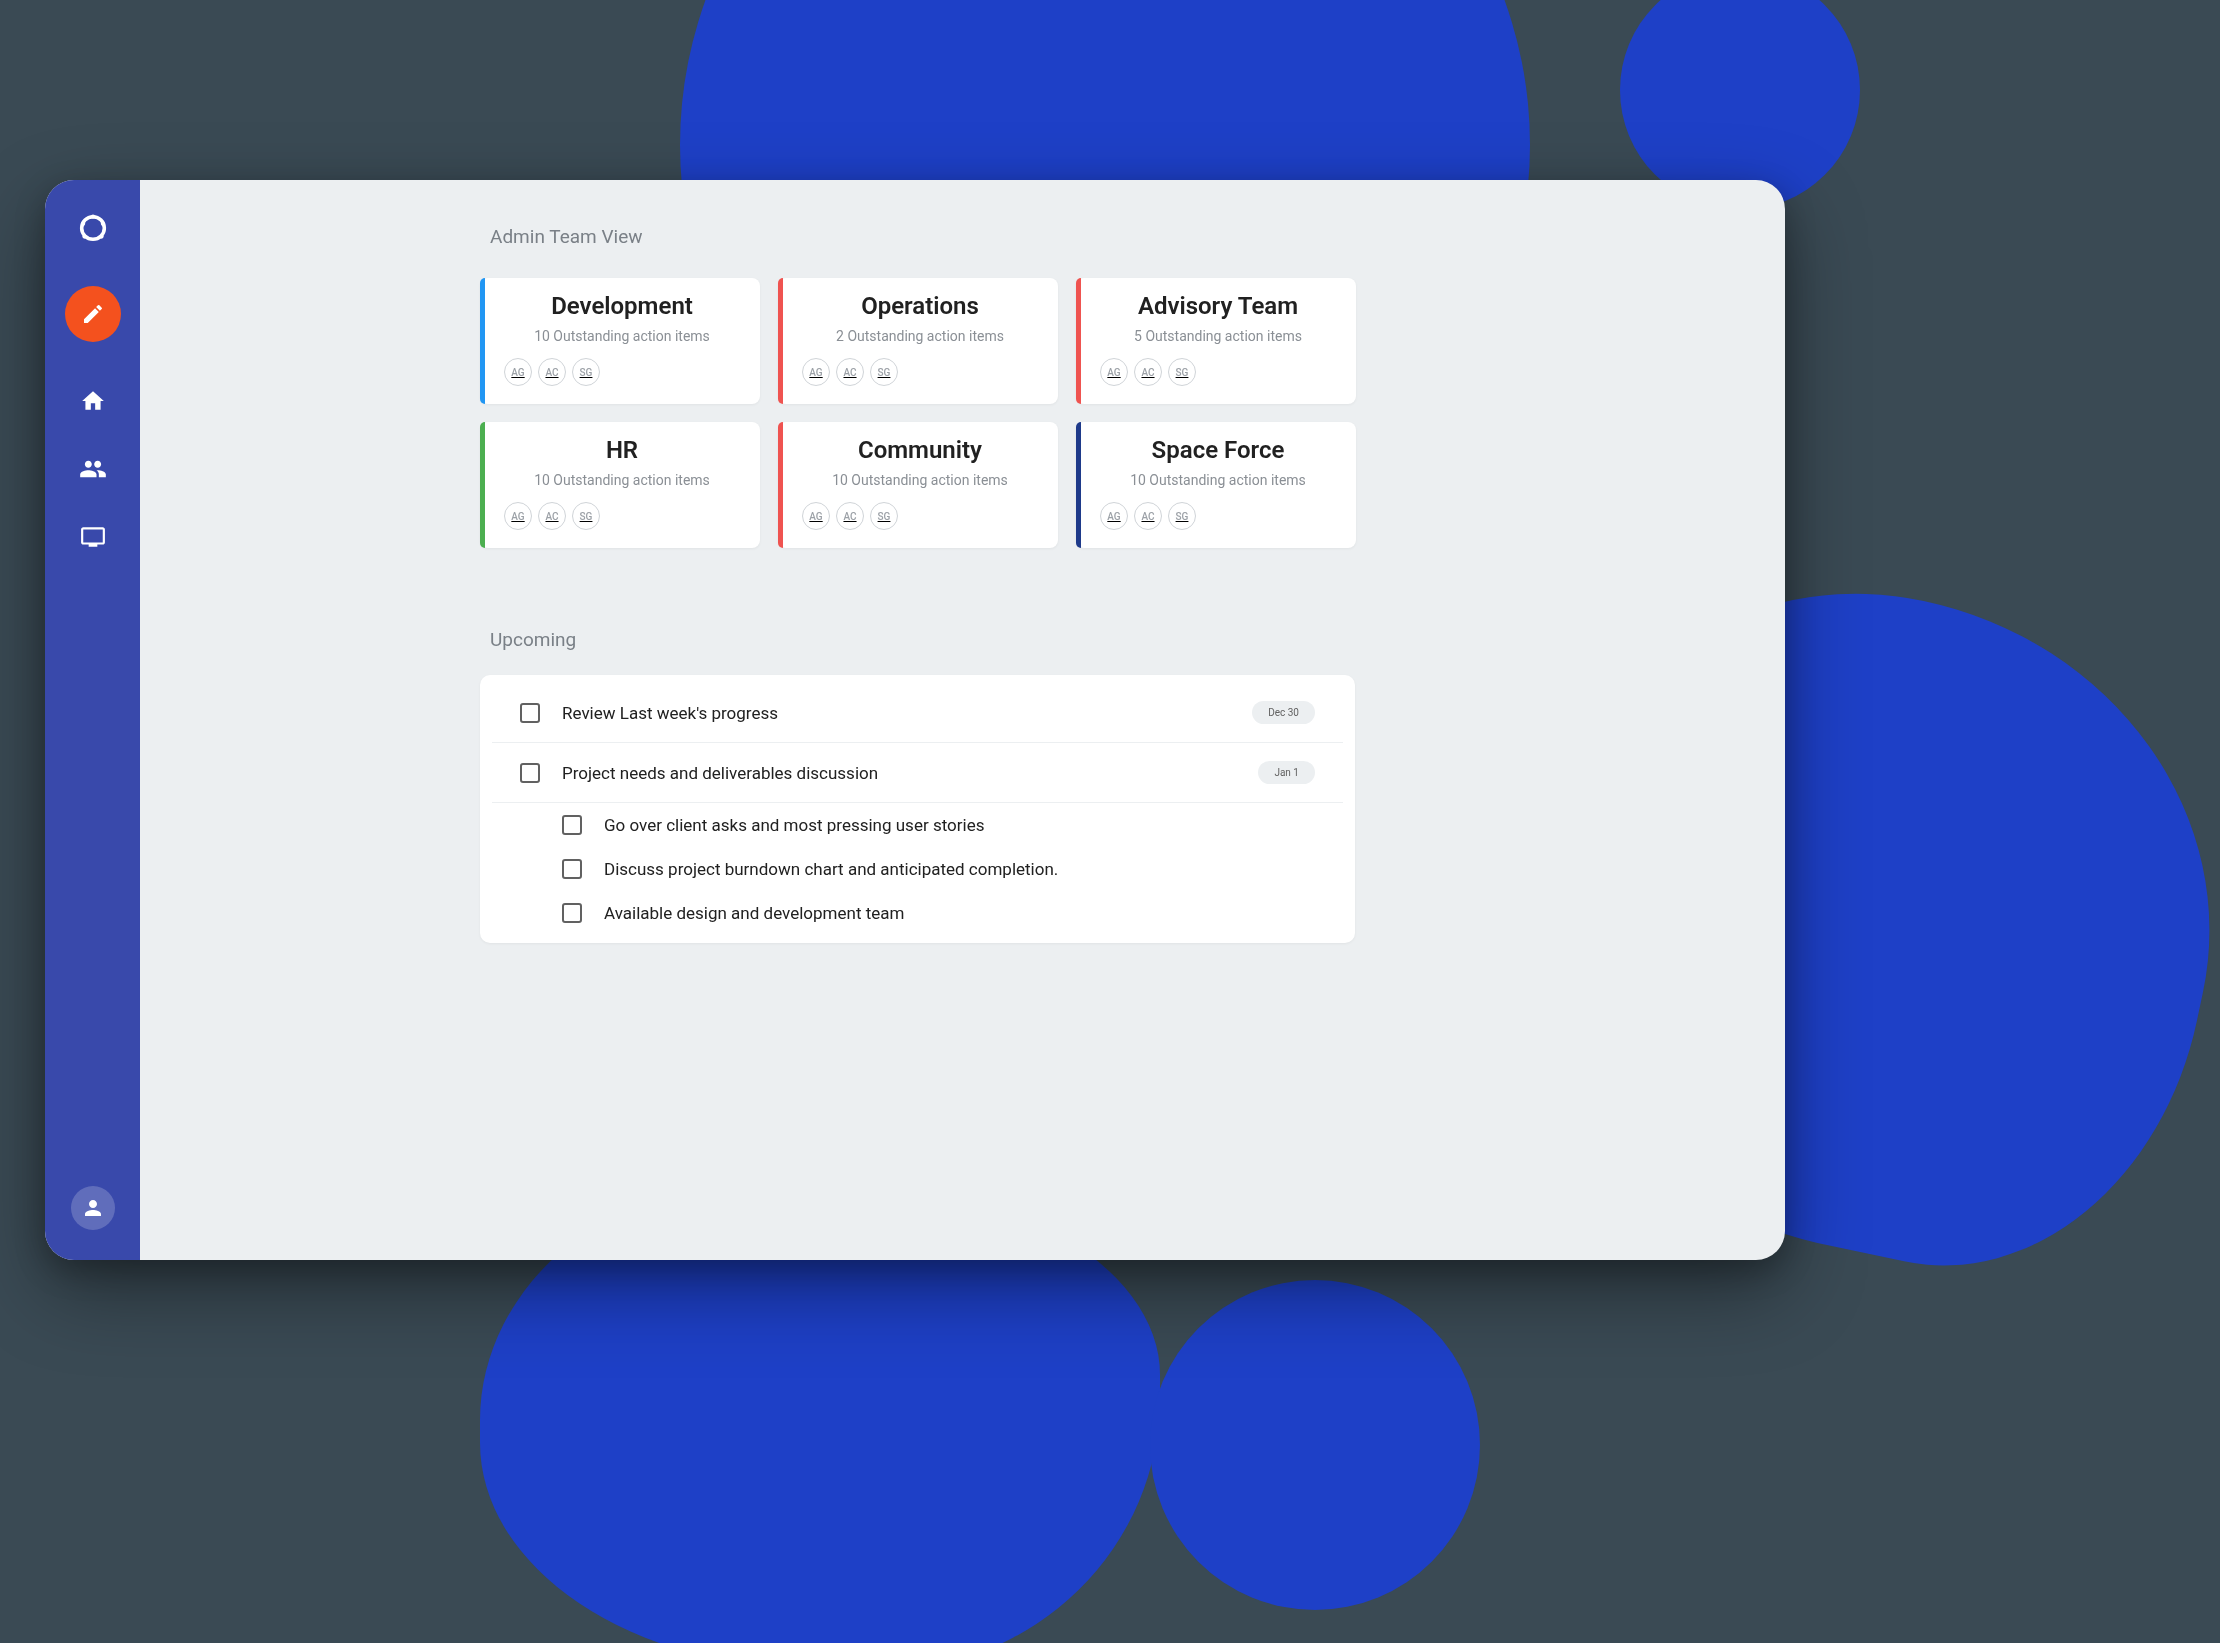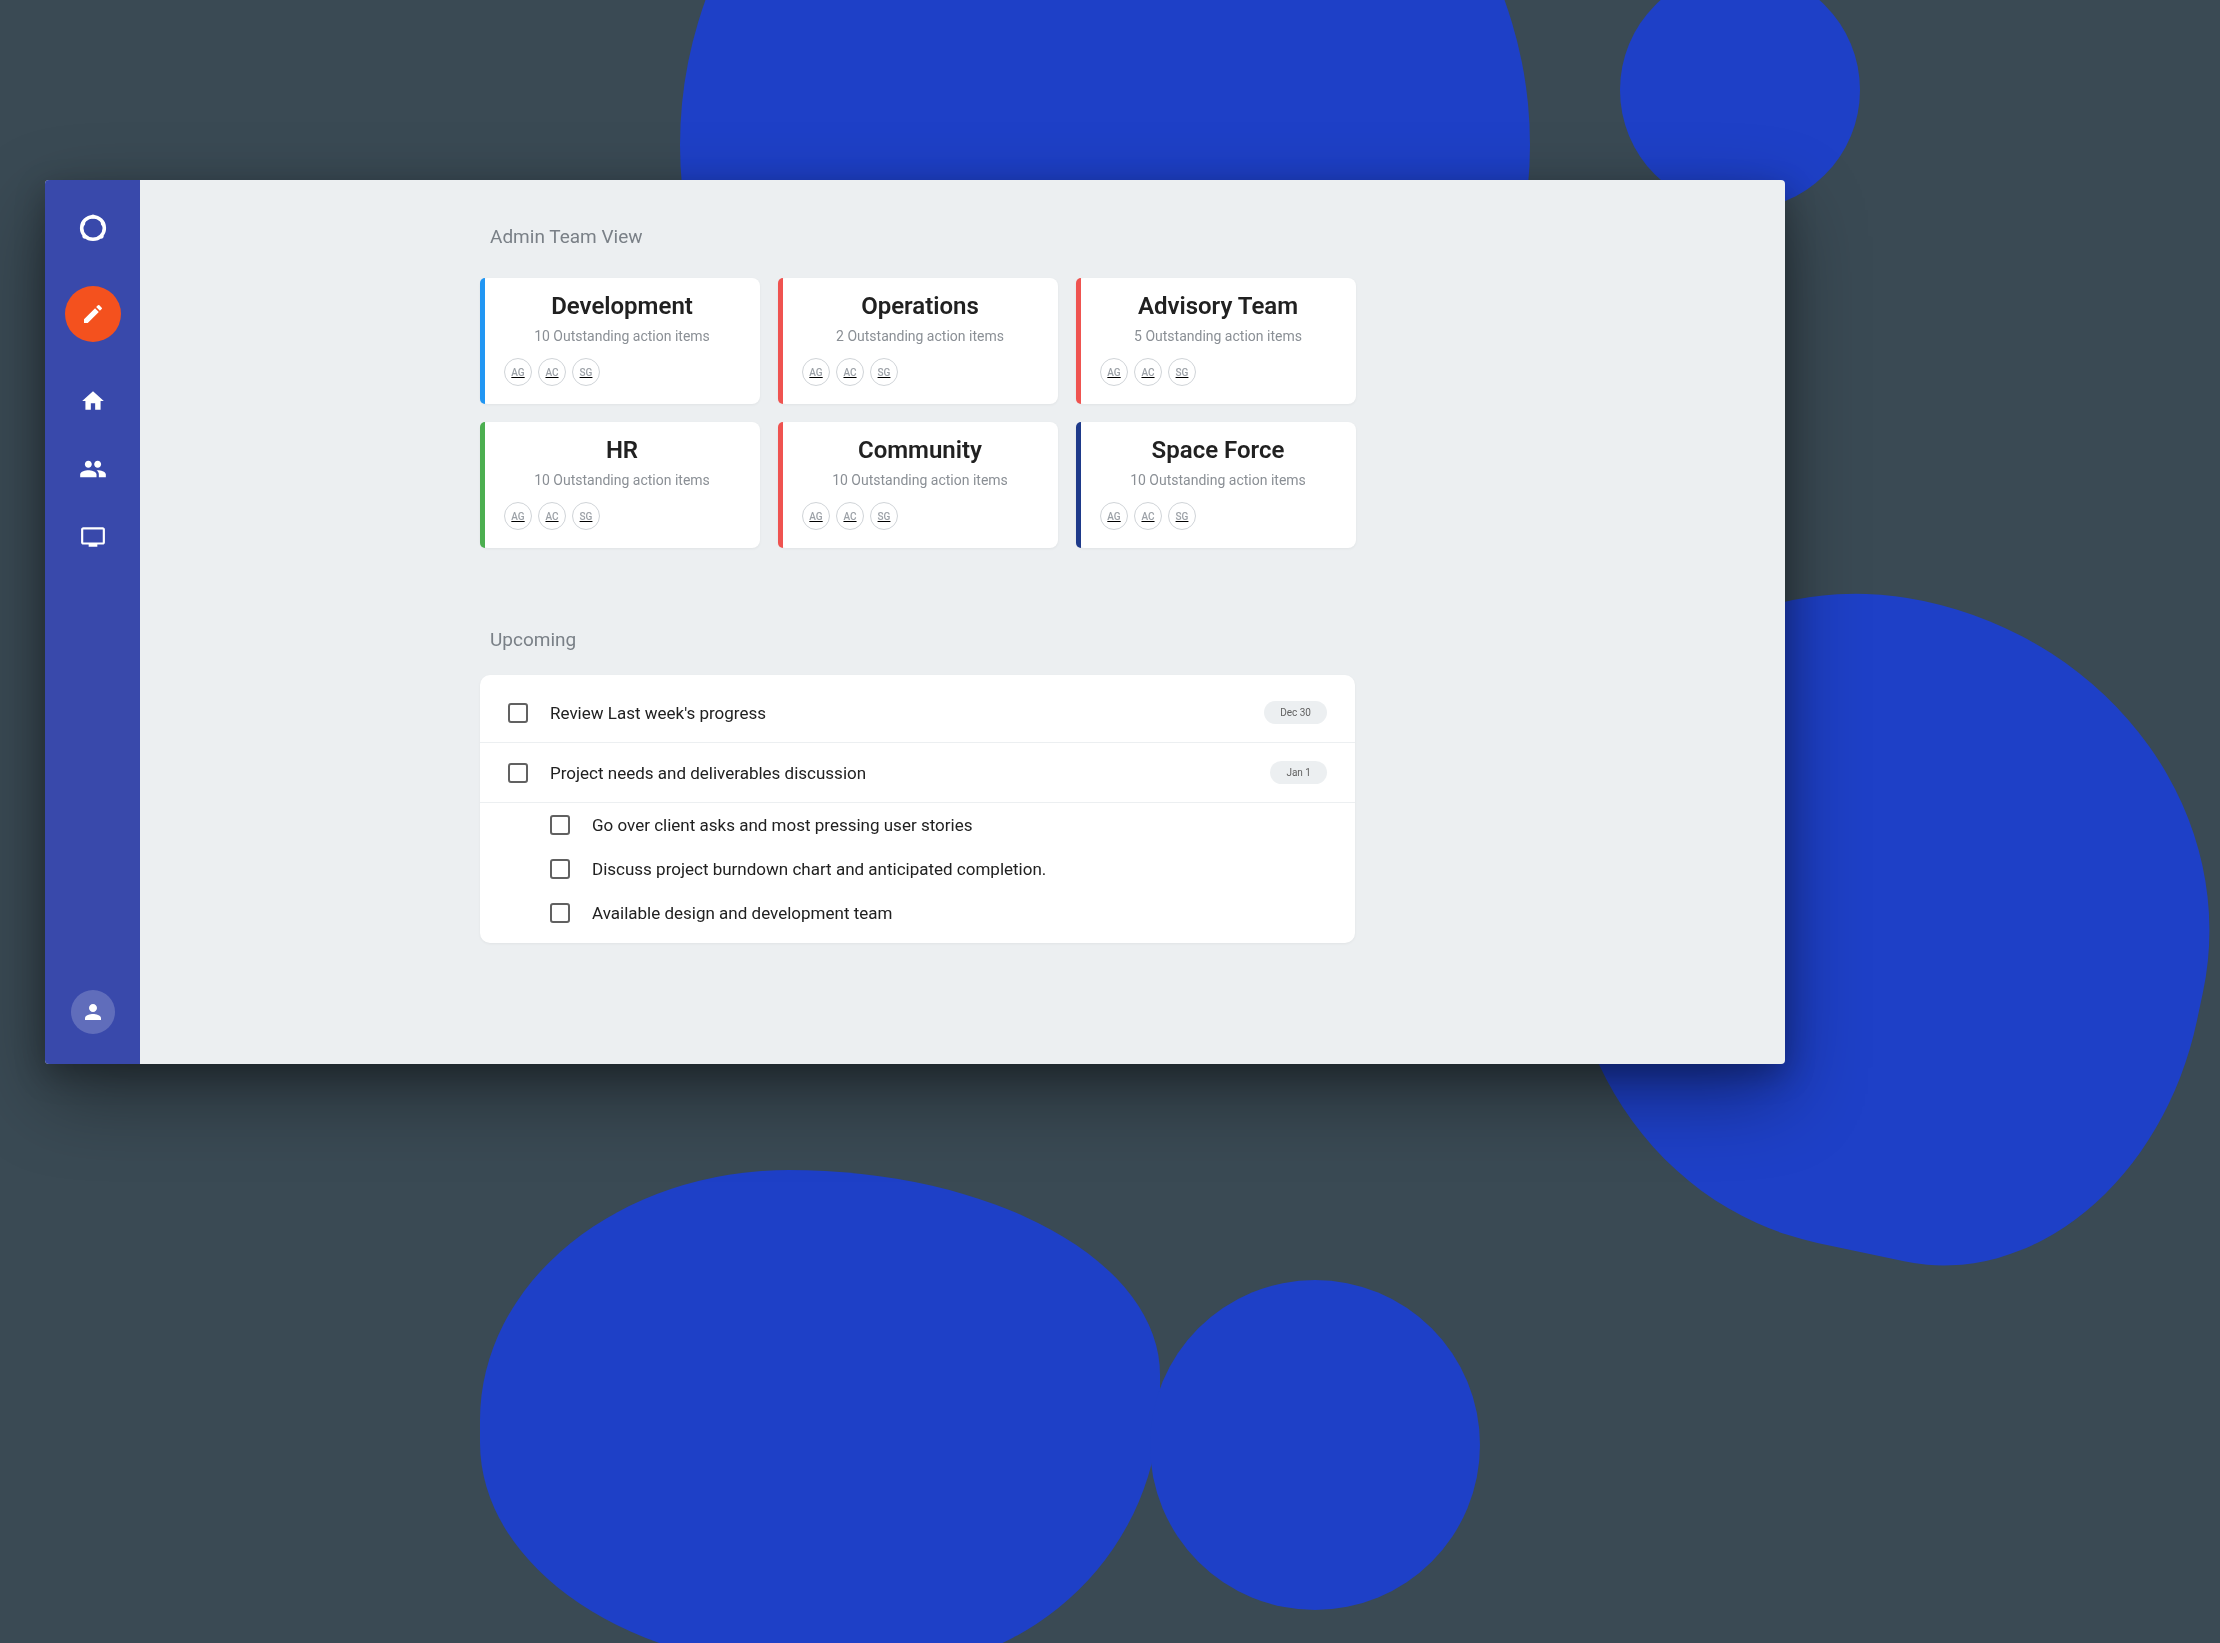--- a/index.html
+++ b/index.html
@@ -53,23 +53,23 @@
       top: 1280px;
       left: 1150px;
     }
 
     
     .app-window {
       position: absolute;
       top: 180px;
       left: 45px;
       width: 1740px;
-      height: 884px;
+      height: 1080px;
       background: #eceff1;
-      border-radius: 4px;
+      border-radius: 29px;
       box-shadow: 0 30px 80px rgba(0,0,0,0.4), 0 10px 30px rgba(0,0,0,0.25);
       display: flex;
       overflow: hidden;
     }
 
     
     .sidebar {
       width: 95px;
       background: #3949ab;
       display: flex;
@@ -208,21 +208,21 @@
       color: #7a8087;
       margin-left: 290px;
       margin-bottom: 24px;
       font-weight: 400;
     }
     .upcoming-panel {
       background: #ffffff;
       border-radius: 10px;
       margin-left: 280px;
       width: 875px;
-      padding: 8px 0;
+      padding: 8px 12px;
       box-shadow: 0 1px 3px rgba(0,0,0,0.05);
     }
     .upcoming-item {
       display: flex;
       align-items: center;
       padding: 18px 28px;
       border-bottom: 1px solid #eceff1;
     }
     .upcoming-item:last-child {
       border-bottom: none;

